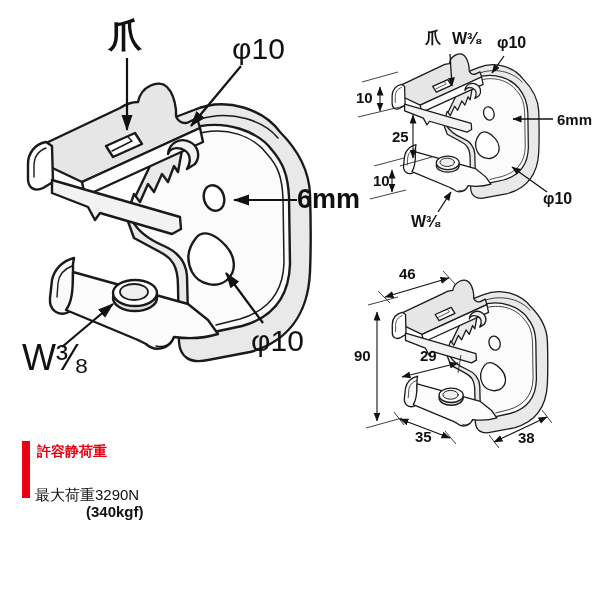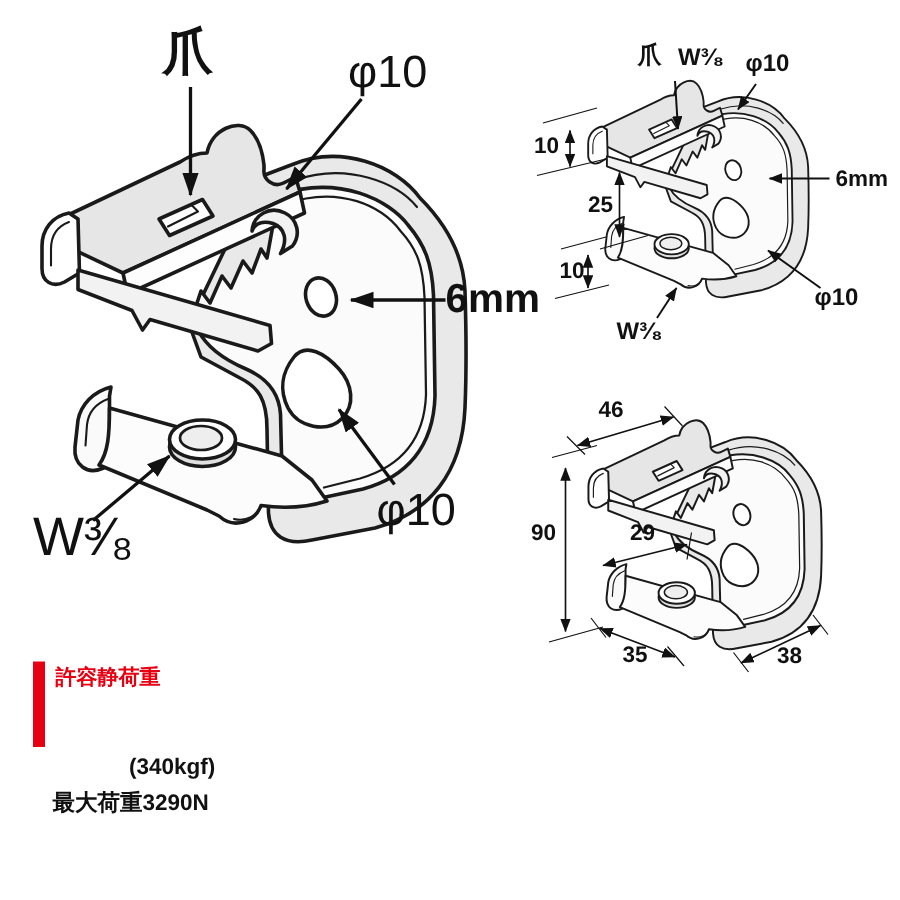--- a/index.html
+++ b/index.html
@@ -10,21 +10,21 @@
   .lbl.big{font-size:34px;font-weight:600;}
   .lbl.phi-big{font-size:30px;font-weight:500;}
   .lbl.mm-big{font-size:27px;font-weight:700;}
   .lbl.w-big{font-size:36px;font-weight:500;}
   .lbl.sm{font-size:16px;font-weight:600;}
   .lbl.dim{font-size:15px;font-weight:600;}
   .specs-thickness{position:absolute;left:20px;top:416px;font-size:19px;font-weight:600;letter-spacing:1px;}
   .red-bar{position:absolute;left:22px;top:441px;width:8px;height:57px;}
   .spec-allow-label{position:absolute;left:37px;top:443px;font-size:14px;font-weight:700;}
   .spec-allow-value{position:absolute;left:34px;top:459px;font-size:21px;font-weight:700;letter-spacing:1px;}
-  .spec-max{position:absolute;left:35px;top:486px;font-size:15px;font-weight:700;margin-top:40px;}
+  .spec-max{position:absolute;left:35px;top:486px;font-size:15px;font-weight:400;}
   .spec-max-kgf{position:absolute;left:86px;top:503px;font-size:15px;font-weight:600;}
   .material{position:absolute;left:348px;top:477px;font-size:24px;font-weight:700;letter-spacing:1px;}
 </style>
 </head>
 <body>
 
 <div class="stage">
 
   <svg width="600" height="600" viewBox="0 0 600 600">
     <defs>

